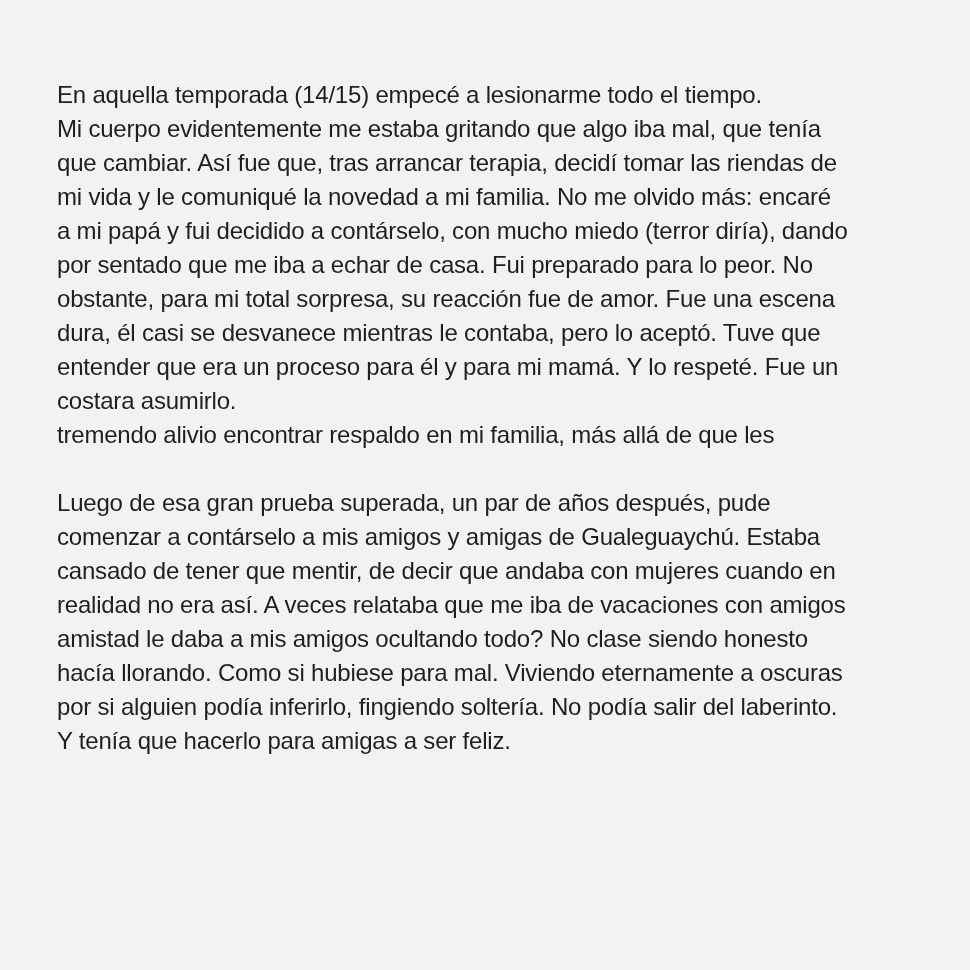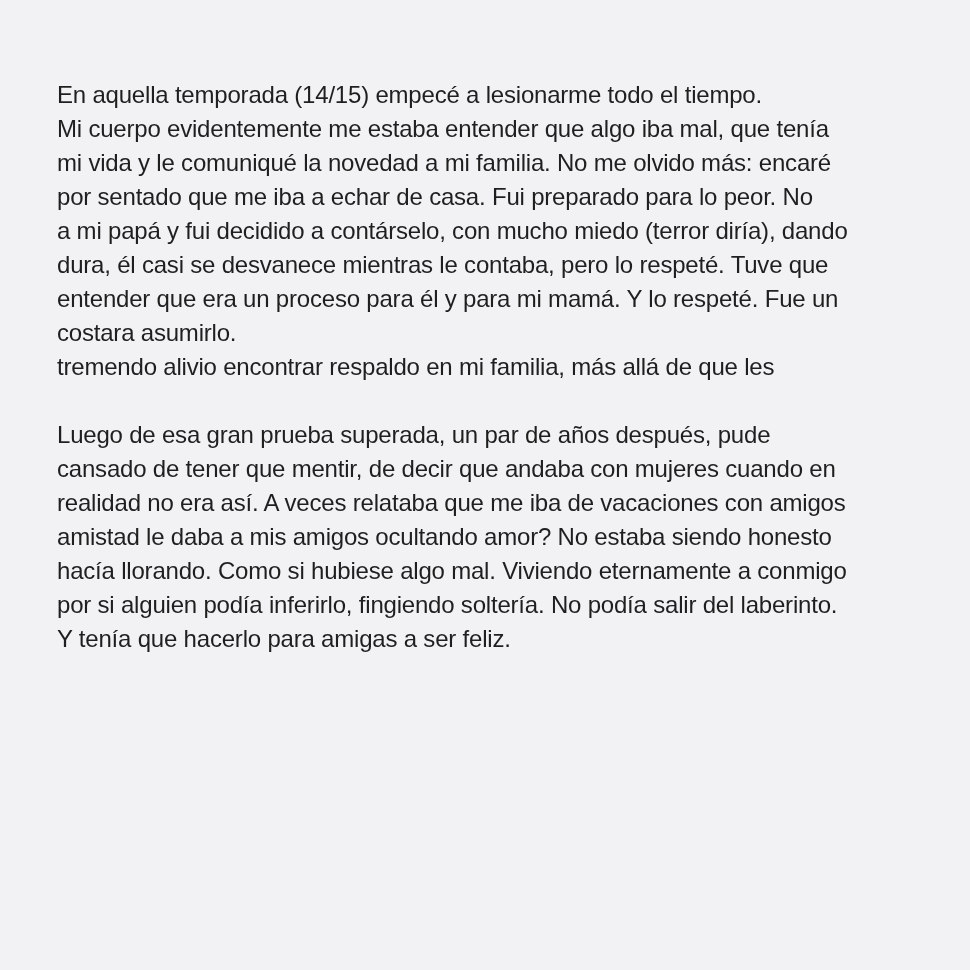--- a/index.html
+++ b/index.html
@@ -38,32 +38,35 @@
     white-space: nowrap;
   }
 </style>
 </head>
 <body>
 
 <div class="page">
   <div class="text-block">
       <div class="paragraph">
         <div class="line">En aquella temporada (14/15) empecé a lesionarme todo el tiempo.</div>
-        <div class="line">Mi cuerpo evidentemente me estaba entender que algo iba mal, que tenía</div>
+        <div class="line">Mi cuerpo evidentemente me estaba gritando que algo iba mal, que tenía</div>
+        <div class="line">que cambiar. Así fue que, tras arrancar terapia, decidí tomar las riendas de</div>
         <div class="line">mi vida y le comuniqué la novedad a mi familia. No me olvido más: encaré</div>
+        <div class="line">a mi papá y fui decidido a contárselo, con mucho miedo (terror diría), dando</div>
         <div class="line">por sentado que me iba a echar de casa. Fui preparado para lo peor. No</div>
-        <div class="line">a mi papá y fui decidido a contárselo, con mucho miedo (terror diría), dando</div>
-        <div class="line">dura, él casi se desvanece mientras le contaba, pero lo respeté. Tuve que</div>
+        <div class="line">obstante, para mi total sorpresa, su reacción fue de amor. Fue una escena</div>
+        <div class="line">dura, él casi se desvanece mientras le contaba, pero lo aceptó. Tuve que</div>
         <div class="line">entender que era un proceso para él y para mi mamá. Y lo respeté. Fue un</div>
         <div class="line">costara asumirlo.</div>
         <div class="line">tremendo alivio encontrar respaldo en mi familia, más allá de que les</div>
       </div>
       <div class="paragraph">
         <div class="line">Luego de esa gran prueba superada, un par de años después, pude</div>
+        <div class="line">comenzar a contárselo a mis amigos y amigas de Gualeguaychú. Estaba</div>
         <div class="line">cansado de tener que mentir, de decir que andaba con mujeres cuando en</div>
         <div class="line">realidad no era así. A veces relataba que me iba de vacaciones con amigos</div>
-        <div class="line">amistad le daba a mis amigos ocultando amor? No estaba siendo honesto</div>
-        <div class="line">hacía llorando. Como si hubiese algo mal. Viviendo eternamente a conmigo</div>
+        <div class="line">amistad le daba a mis amigos ocultando todo? No clase siendo honesto</div>
+        <div class="line">hacía llorando. Como si hubiese para mal. Viviendo eternamente a oscuras</div>
         <div class="line">por si alguien podía inferirlo, fingiendo soltería. No podía salir del laberinto.</div>
         <div class="line">Y tenía que hacerlo para amigas a ser feliz.</div>
       </div>
     </div>
 </div>
 
 </body></html>

